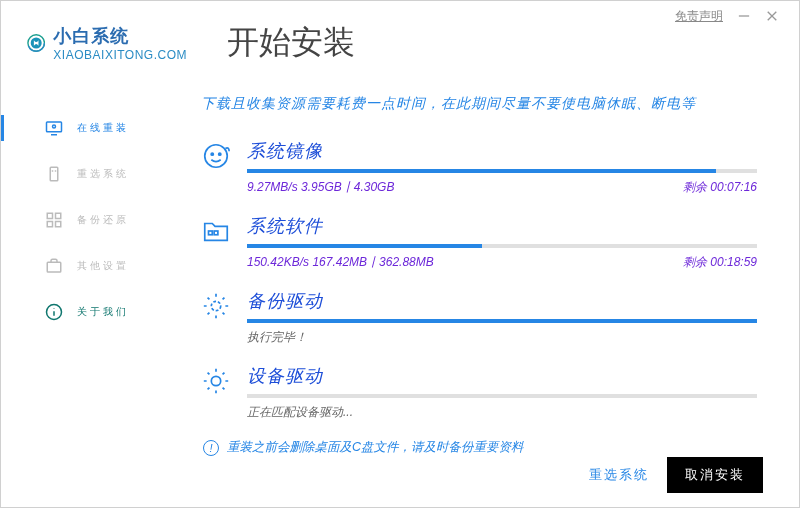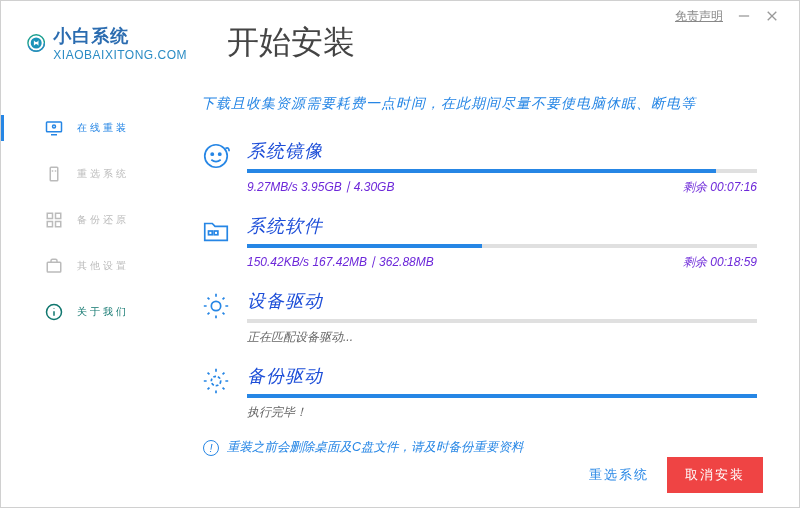--- a/index.html
+++ b/index.html
@@ -29,21 +29,21 @@
     .task-title { font-size: 18px; color: #1d4ed8; margin-bottom: 6px; letter-spacing: 1px; }
     .progress { height: 4px; background: #e0e0e0; margin-bottom: 6px; }
     .progress.full .bar { width: 100%; }
     .bar { height: 100%; background: #2686e5; }
     .task-info { display: flex; justify-content: space-between; font-size: 12px; color: #6d28d9; }
     .task-status { font-size: 12px; color: #666; margin-top: 2px; }
     .warning { display: flex; align-items: center; gap: 8px; font-size: 12.5px; color: #2686e5; margin-top: 14px; margin-left: 2px; }
     .warn-icon { width: 16px; height: 16px; border: 1.5px solid #2686e5; border-radius: 50%; display: flex; align-items: center; justify-content: center; font-size: 11px; color: #2686e5; flex-shrink: 0; }
     .footer { position: absolute; bottom: 14px; right: 36px; display: flex; gap: 18px; align-items: center; }
     .link-btn { font-size: 13px; color: #2686e5; cursor: pointer; letter-spacing: 2px; }
-    .btn-primary { background: #ef4444; color: #fff; font-size: 13px; padding: 9px 18px; cursor: pointer; letter-spacing: 2px; border: none; }
+    .btn-primary { background: #000000; color: #fff; font-size: 13px; padding: 9px 18px; cursor: pointer; letter-spacing: 2px; border: none; }
   </style>
 </head>
 <body>
 
 <div class="titlebar">
   <a href="#">免责声明</a>
   <div class="tb-btn">
     <svg viewBox="0 0 14 14" width="12" height="12">
         <line x1="1" y1="7" x2="13" y2="7" stroke="#999" stroke-width="1.5"></line>
       </svg>
@@ -151,47 +151,47 @@
             <div class="bar" style="width:46%"></div>
           </div>
         <div class="task-info">
           <span>150.42KB/s 167.42MB丨362.88MB</span>
           <span>剩余 00:18:59</span>
         </div>
       </div>
     </div>
 
     <div class="task">
+      <svg class="task-icon" viewBox="0 0 32 32" fill="none" stroke="currentColor" stroke-width="1.8" stroke-dasharray="3 2">
+          <circle cx="16" cy="16" r="5"></circle>
+          <path d="M16 6 v-3 M16 29 v-3 M6 16 h-3 M29 16 h-3 M9 9 l-2 -2 M25 25 l-2 -2 M9 23 l-2 2 M25 7 l-2 2"></path>
+        </svg>
+      <div class="task-body">
+        <div class="task-title">备份驱动</div>
+        <div class="progress full">
+            <div class="bar"></div>
+          </div>
+        <div class="task-status">执行完毕！</div>
+      </div>
+    </div>
+
+    <div class="task">
       <svg class="task-icon" viewBox="0 0 32 32" fill="none" stroke="currentColor" stroke-width="1.8">
           <circle cx="16" cy="16" r="5"></circle>
           <path d="M16 6 v-3 M16 29 v-3 M6 16 h-3 M29 16 h-3 M9 9 l-2 -2 M25 25 l-2 -2 M9 23 l-2 2 M25 7 l-2 2"></path>
         </svg>
       <div class="task-body">
         <div class="task-title">设备驱动</div>
         <div class="progress">
             <div class="bar" style="width:0%"></div>
           </div>
         <div class="task-status">正在匹配设备驱动...</div>
       </div>
     </div>
 
-    <div class="task">
-      <svg class="task-icon" viewBox="0 0 32 32" fill="none" stroke="currentColor" stroke-width="1.8" stroke-dasharray="3 2">
-          <circle cx="16" cy="16" r="5"></circle>
-          <path d="M16 6 v-3 M16 29 v-3 M6 16 h-3 M29 16 h-3 M9 9 l-2 -2 M25 25 l-2 -2 M9 23 l-2 2 M25 7 l-2 2"></path>
-        </svg>
-      <div class="task-body">
-        <div class="task-title">备份驱动</div>
-        <div class="progress full">
-            <div class="bar"></div>
-          </div>
-        <div class="task-status">执行完毕！</div>
-      </div>
-    </div>
-
     <div class="warning">
       <div class="warn-icon">!</div>
       <span>重装之前会删除桌面及C盘文件，请及时备份重要资料</span>
     </div>
   </div>
 </div>
 
 <div class="footer">
   <span class="link-btn">重选系统</span>
   <button class="btn-primary">取消安装</button>

